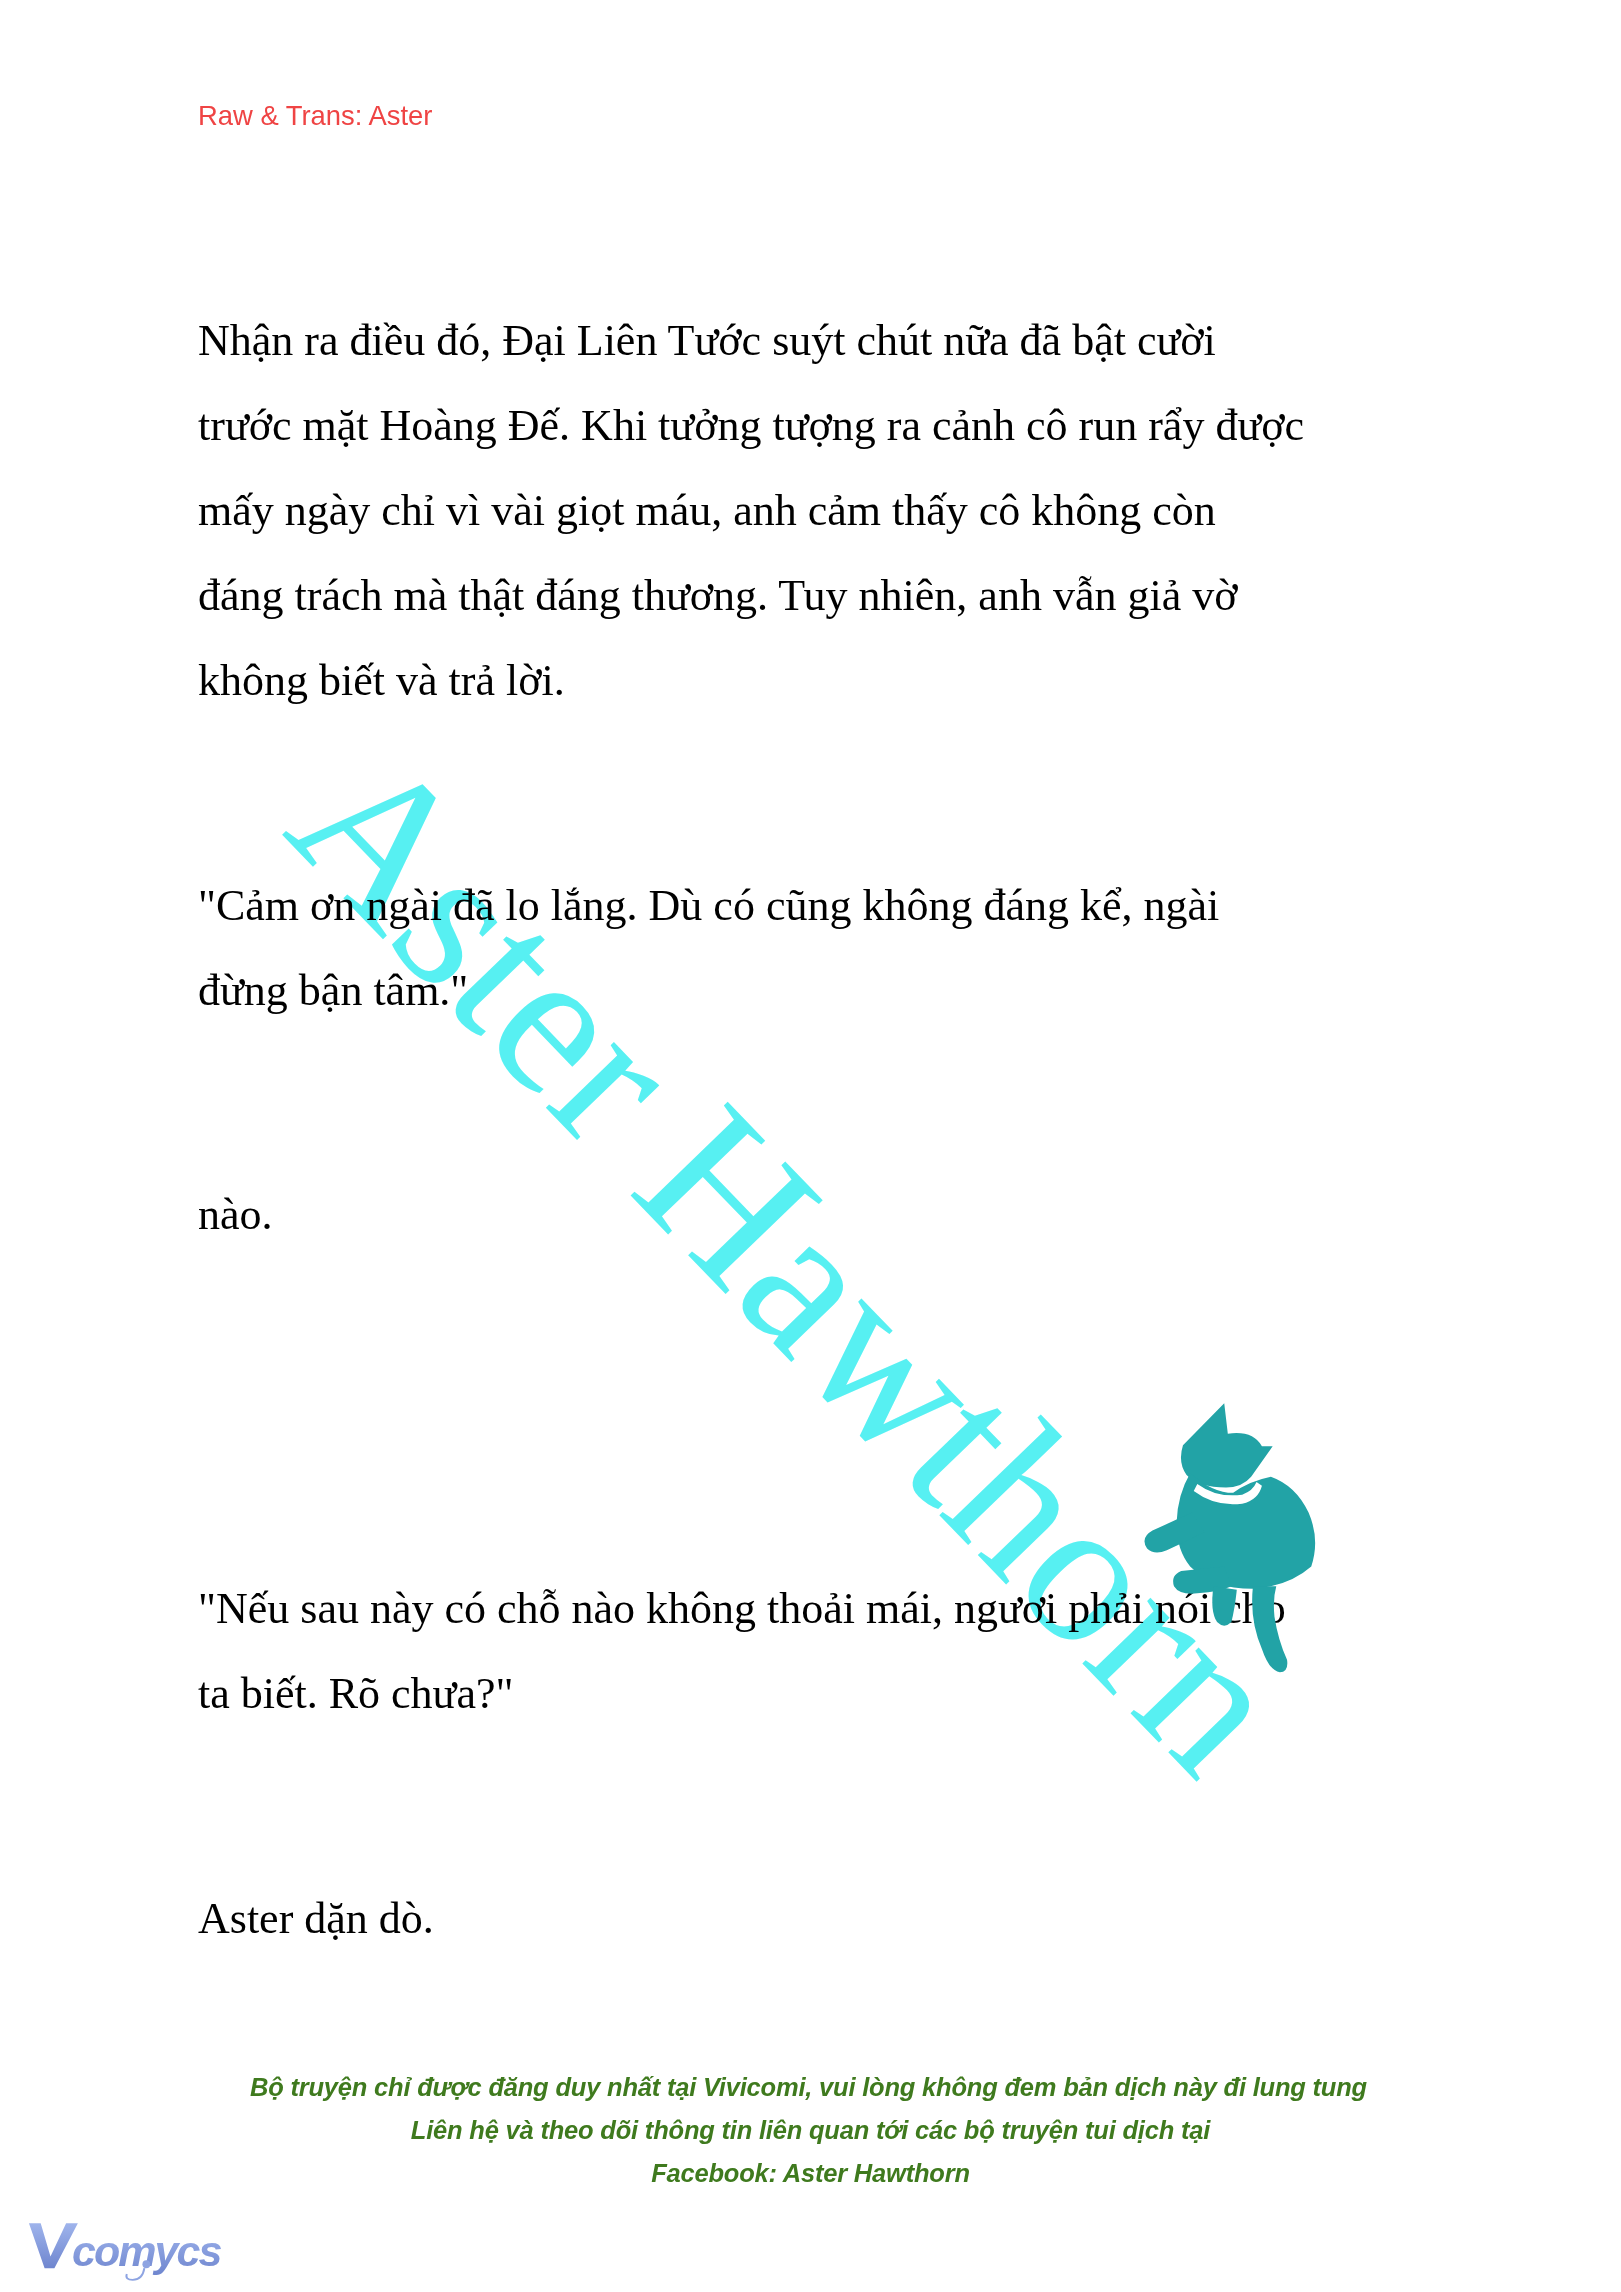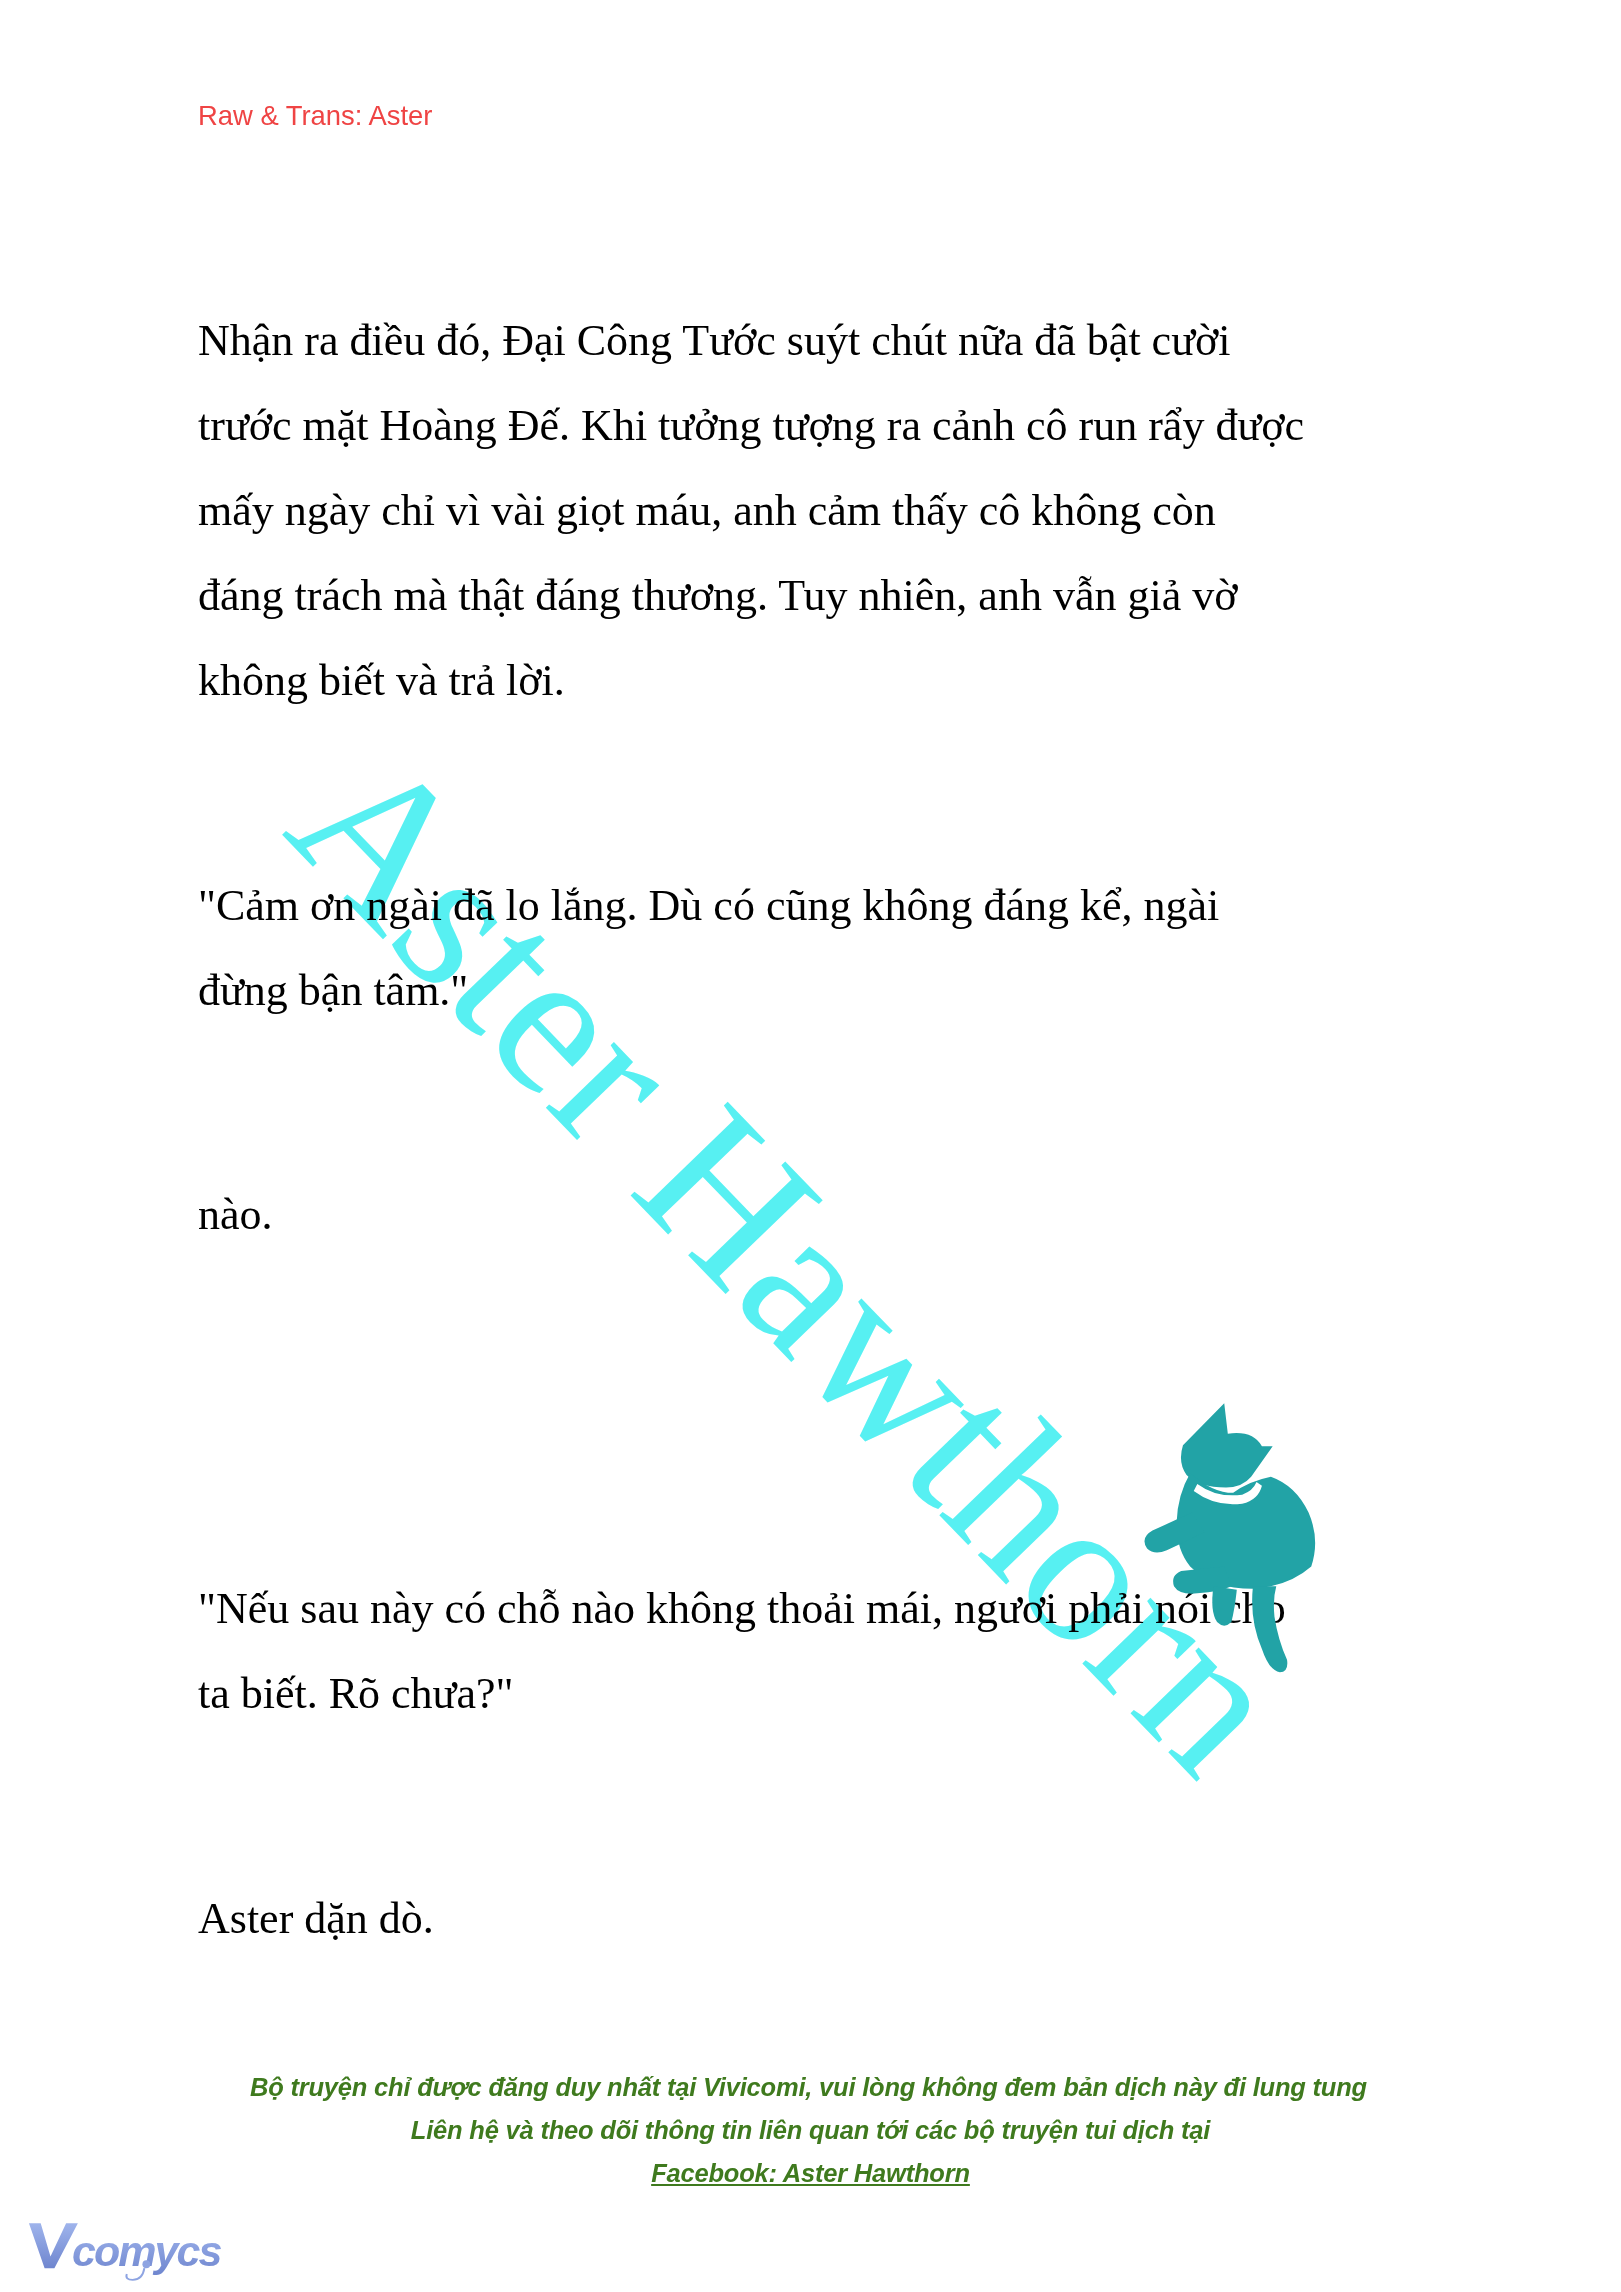--- a/index.html
+++ b/index.html
@@ -47,21 +47,21 @@
       font-family: "Liberation Sans", sans-serif;
       font-style: italic;
       font-weight: bold;
       font-size: 25.5px;
       color: #3f7a1e;
       line-height: 31px;
       letter-spacing: -0.2px;
     }
     .f1 { top: 2072px; left: -2px; }
     .f2 { top: 2115px; }
-    .f3 { top: 2158px; text-decoration: underline; }
+    .f3 { top: 2158px; }
 
     .watermark {
       position: absolute;
       left: 157px;
       top: 980px;
       transform-origin: 0 0;
       transform: rotate(46deg) translate(-19.6px, -363px);
       font-family: "Liberation Serif", serif;
       font-size: 206px;
       color: #4ff0f2;
@@ -89,21 +89,21 @@
     }
   </style>
 </head>
 <body>
 
 <div class="credit">Raw &amp; Trans: Aster</div>
 
 <div class="watermark">Aster Hawthorn</div>
 
 <div class="body-text p1">
-  <div>Nhận ra điều đó, Đại Công Tước suýt chút nữa đã bật cười</div>
+  <div>Nhận ra điều đó, Đại Liên Tước suýt chút nữa đã bật cười</div>
   <div>trước mặt Hoàng Đế. Khi tưởng tượng ra cảnh cô run rẩy được</div>
   <div>mấy ngày chỉ vì vài giọt máu, anh cảm thấy cô không còn</div>
   <div>đáng trách mà thật đáng thương. Tuy nhiên, anh vẫn giả vờ</div>
   <div>không biết và trả lời.</div>
 </div>
 
 <div class="body-text p2">
   <div>"Cảm ơn ngài đã lo lắng. Dù có cũng không đáng kể, ngài</div>
   <div>đừng bận tâm."</div>
 </div>

